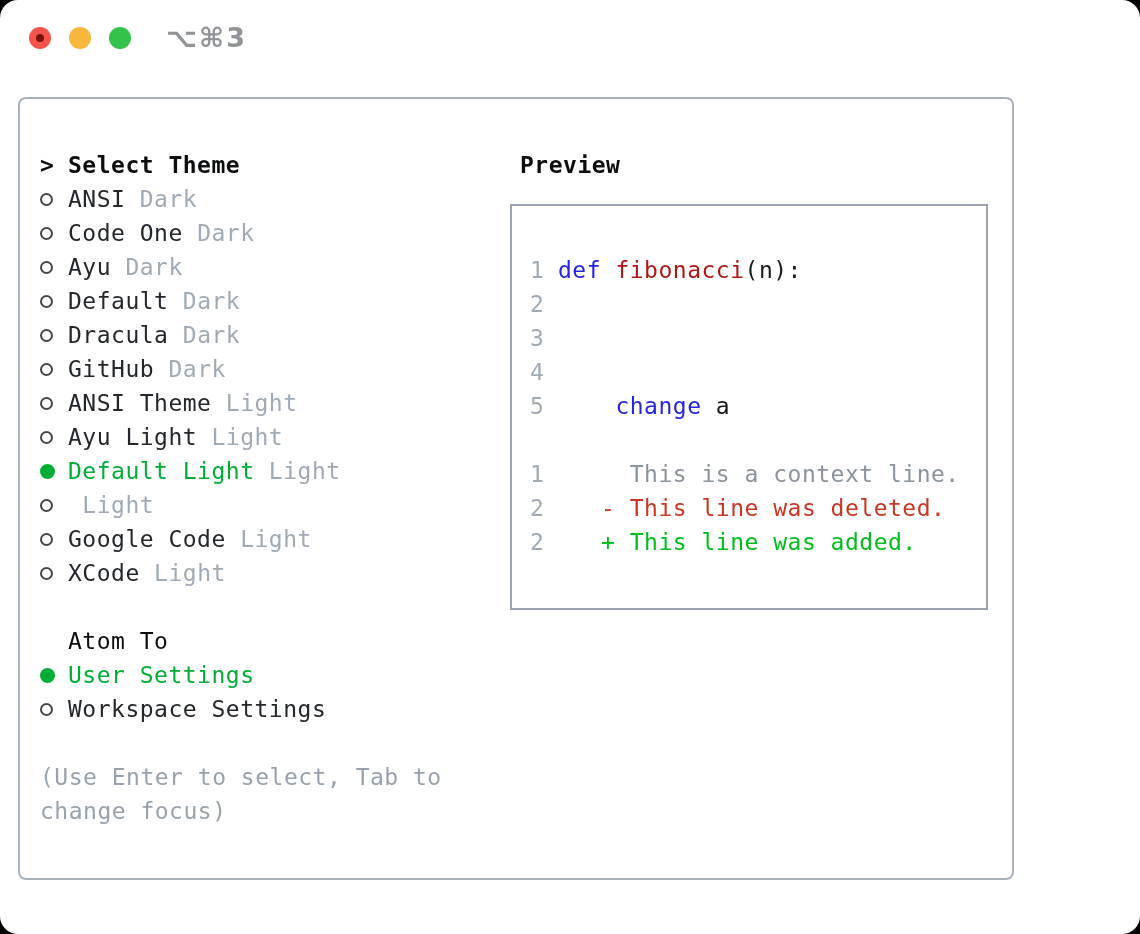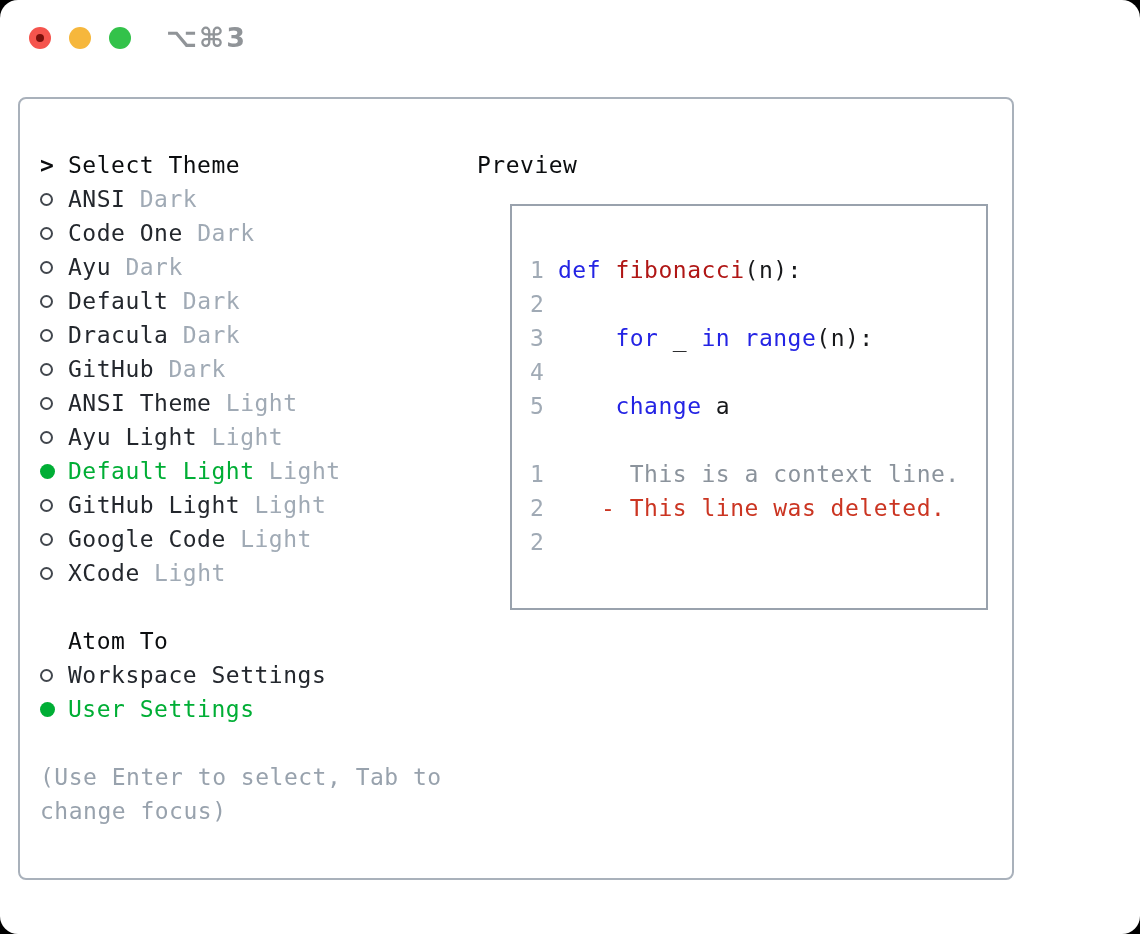--- a/index.html
+++ b/index.html
@@ -46,31 +46,31 @@
   
   .panel{
     position:absolute;left:18px;top:97px;width:996px;height:783px;
     border:2px solid var(--panel-border);border-radius:8px;background:var(--window-bg);
   }
   .mono{font-size:23px;letter-spacing:.5px;line-height:34px}
   .leftcol{position:absolute;left:20px;top:49px;width:444px}
   .row{display:flex;align-items:center;height:34px;white-space:pre}
   .glyph{width:28px;flex:0 0 28px;display:flex;align-items:center}
   .prompt{font-weight:bold;color:var(--heading-black)}
-  .h{font-weight:normal;color:var(--heading-black)}
+  .h{font-weight:bold;color:var(--heading-black)}
   .subh{color:var(--heading-black)}
   .radio{width:13px;height:13px;border:2px solid var(--ring);border-radius:50%}
   .radio.sel{width:15px;height:15px;border:none;background:var(--green-ui)}
   .iname{color:var(--text-dark)}
   .iname.sel{color:var(--green-ui)}
   .suffix{color:var(--muted)}
   .spacer34{height:34px}
   .hint{width:440px;color:var(--hint);white-space:normal}
   
-  .preview-title{position:absolute;left:457px;top:49px}
+  .preview-title{position:absolute;left:500px;top:49px}
   .codebox{
     position:absolute;left:490px;top:105px;width:478px;height:406px;
     border:2px solid var(--preview-border);padding:47px 0 0 18px;background:var(--window-bg);
   }
   .cline{display:flex;align-items:center;height:34px;white-space:pre}
   .lnum{display:inline-block;width:28px;flex:0 0 28px;color:var(--muted)}
   .tok.pl{color:var(--code)}
   .tok.kw{color:var(--blue-kw)}
   .tok.fn{color:var(--red-fn)}
   .tok.ctx{color:var(--ctx)}
@@ -99,46 +99,46 @@
       <div id="theme-items">
           <div class="row"><span class="glyph"><span class="radio"></span></span><span class="iname">ANSI</span><span class="suffix"> Dark</span></div>
           <div class="row"><span class="glyph"><span class="radio"></span></span><span class="iname">Code One</span><span class="suffix"> Dark</span></div>
           <div class="row"><span class="glyph"><span class="radio"></span></span><span class="iname">Ayu</span><span class="suffix"> Dark</span></div>
           <div class="row"><span class="glyph"><span class="radio"></span></span><span class="iname">Default</span><span class="suffix"> Dark</span></div>
           <div class="row"><span class="glyph"><span class="radio"></span></span><span class="iname">Dracula</span><span class="suffix"> Dark</span></div>
           <div class="row"><span class="glyph"><span class="radio"></span></span><span class="iname">GitHub</span><span class="suffix"> Dark</span></div>
           <div class="row"><span class="glyph"><span class="radio"></span></span><span class="iname">ANSI Theme</span><span class="suffix"> Light</span></div>
           <div class="row"><span class="glyph"><span class="radio"></span></span><span class="iname">Ayu Light</span><span class="suffix"> Light</span></div>
           <div class="row"><span class="glyph"><span class="radio sel"></span></span><span class="iname sel">Default Light</span><span class="suffix"> Light</span></div>
-          <div class="row"><span class="glyph"><span class="radio"></span></span><span class="iname">GitHub Light</span><span class="suffix"> Light</span></div>
+          <div class="row"><span class="glyph"><span class="radio"></span></span><span class="suffix"> Light</span></div>
           <div class="row"><span class="glyph"><span class="radio"></span></span><span class="iname">Google Code</span><span class="suffix"> Light</span></div>
           <div class="row"><span class="glyph"><span class="radio"></span></span><span class="iname">XCode</span><span class="suffix"> Light</span></div>
         </div>
       <div class="spacer34"></div>
       <div class="row">
         <span class="glyph"></span>
         <span class="subh">Atom To</span>
       </div>
       <div id="apply-options">
+          <div class="row"><span class="glyph"><span class="radio sel"></span></span><span class="iname sel">User Settings</span></div>
           <div class="row"><span class="glyph"><span class="radio"></span></span><span class="iname">Workspace Settings</span></div>
-          <div class="row"><span class="glyph"><span class="radio sel"></span></span><span class="iname sel">User Settings</span></div>
         </div>
       <div class="spacer34"></div>
       <div class="hint">(Use Enter to select, Tab to change focus)</div>
     </div>
 
     <div class="preview-title h">Preview</div>
     <div class="codebox">
       <div id="code-lines">
           <div class="cline"><span class="lnum">1</span><span class="ctext"><span class="tok kw">def</span><span class="tok pl"> </span><span class="tok fn">fibonacci</span><span class="tok pl">(n):</span></span></div>
           <div class="cline"><span class="lnum">2</span></div>
-          <div class="cline"><span class="lnum">3</span><span class="ctext"><span class="tok pl">    </span><span class="tok kw">for</span><span class="tok pl"> _ </span><span class="tok kw">in</span><span class="tok pl"> </span><span class="tok kw">range</span><span class="tok pl">(n):</span></span></div>
+          <div class="cline"><span class="lnum">3</span></div>
           <div class="cline"><span class="lnum">4</span></div>
           <div class="cline"><span class="lnum">5</span><span class="ctext"><span class="tok pl">    </span><span class="tok kw">change</span><span class="tok pl"> a</span></span></div>
           <div class="cline spacer"></div>
           <div class="cline"><span class="lnum">1</span><span class="ctext"><span class="tok ctx">     This is a context line.</span></span></div>
           <div class="cline"><span class="lnum">2</span><span class="ctext"><span class="tok del">   - This line was deleted.</span></span></div>
-          <div class="cline"><span class="lnum">2</span></div>
+          <div class="cline"><span class="lnum">2</span><span class="ctext"><span class="tok add">   + This line was added.</span></span></div>
         </div>
     </div>
 
   </div>
 </div>
 
 </body></html>

